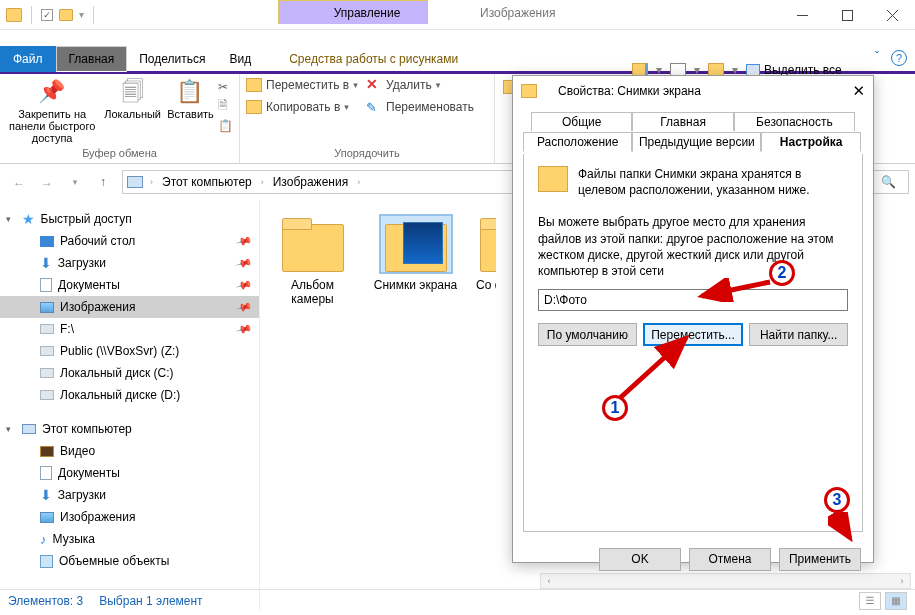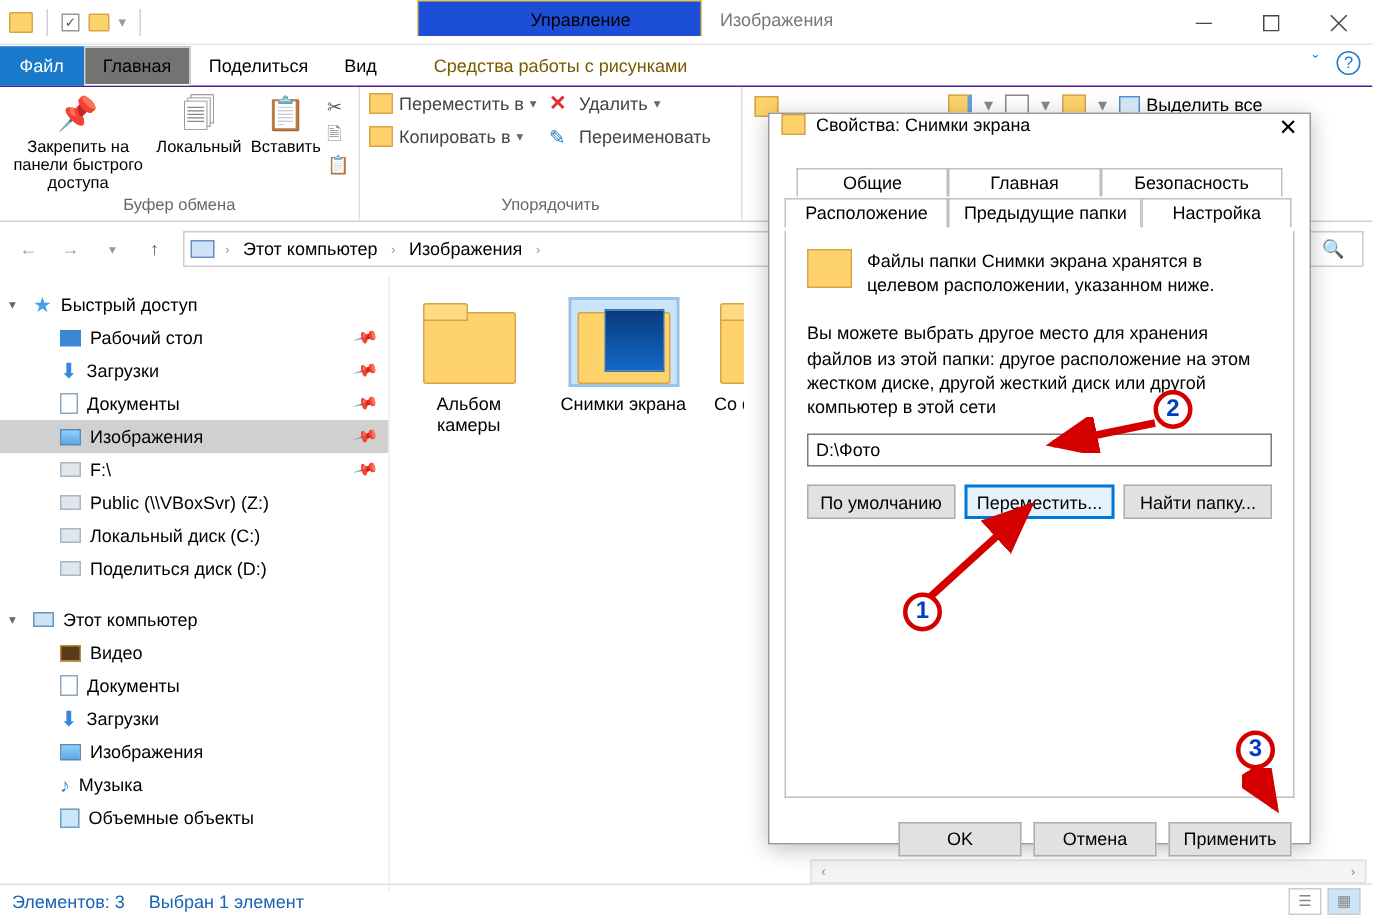--- a/index.html
+++ b/index.html
@@ -20,30 +20,30 @@
     display: flex;
     align-items: center;
     border-bottom: 1px solid #e5e5e5;
     position: relative;
   }
   .qat { display:flex; align-items:center; gap:6px; padding:0 6px; }
   .qat .folder-ico { width:16px; height:14px; background:#ffd36b; border:1px solid #d6a54a; border-radius:1px; }
   .qat .sep { width:1px; height:18px; background:#d0d0d0; margin:0 3px; }
   .check { width:12px; height:12px; border:1px solid #999; display:inline-flex; align-items:center; justify-content:center; font-size:9px; color:#555; }
   .titlebar .ctx-tab {
-    position:absolute; left:278px; top:0; width:190px; height:24px;
-    background:#1d4ed8; border:1px solid #e0c558; border-bottom:none;
+    position:absolute; left:278px; top:0; width:150px; height:24px;
+    background:#c4b5fd; border:1px solid #e0c558; border-bottom:none;
     display:flex; align-items:center; justify-content:center;padding-left:28px;
   }
   .titlebar .win-title { position:absolute; left:480px; top:6px; color:#777; }
   .winbtns { position:absolute; right:0; top:0; display:flex; }
   .winbtn { width:45px; height:30px; display:flex; align-items:center; justify-content:center; color:#444; }
   .winbtn svg { stroke:#444; }
   
-  .ribtabs { height:28px; display:flex; align-items:center; border-bottom:1px solid #4c1d95; position:relative; }
+  .ribtabs { height:28px; display:flex; align-items:center; border-bottom:3px solid #4c1d95; position:relative;margin-top:16px; }
   .ribtab { padding:6px 12px; height:26px; display:flex; align-items:center; }
   .file-tab { background:#1979ca; color:#fff; border:1px solid #1979ca; }
   .ribtab.active { border:1px solid #d0d0d0; border-bottom:1px solid #fff; background:#737373; }
   .ribtab.ctx { color:#7a5a00; }
   .ribtabs .help { position:absolute; right:8px; top:4px; display:flex; gap:12px; color:#1979ca; }
   .help .circle { width:16px; height:16px; border:1px solid #1979ca; border-radius:50%; display:flex; align-items:center; justify-content:center; font-size:11px; }
   
   .ribbon { height:90px; border-bottom:1px solid #d0d0d0; display:flex; background:#fff; }
   .rgroup { border-right:1px solid #e0e0e0; padding:2px 6px; display:flex; flex-direction:column; justify-content:space-between; }
   .rgroup .label { text-align:center; color:#666; font-size:11px; padding-bottom:2px; }
@@ -114,21 +114,21 @@
   .status { position:absolute; left:0; right:0; bottom:4px; height:22px; border-top:1px solid #e0e0e0; display:flex; align-items:center; padding:0 8px; color:#1864b8; gap:16px; font-size:12px; }
   .status .views { margin-left:auto; display:flex; gap:4px; }
   .vbtn { width:22px; height:18px; border:1px solid #ccc; display:flex; align-items:center; justify-content:center; font-size:10px; color:#888; }
 
   
   .dialog {
     position:absolute; left:512px; top:75px; width:362px; height:488px;
     background:#fff; border:1px solid #9a9a9a; box-shadow:0 3px 14px rgba(0,0,0,.25);
     z-index:50;
   }
-  .dlg-title { height:30px; display:flex; padding:0 8px; gap:7px; }
+  .dlg-title { height:30px; display:flex; align-items:center; padding:0 8px; gap:21px; }
   .dlg-title .x { margin-left:auto; font-size:15px; }
   .dlg-body { padding:6px 10px 8px; }
   .tabs-wrap { position:relative; height:42px; }
   .trow { display:flex; }
   .tabbtn { border:1px solid #bfbfbf; background:#fff; text-align:center; font-size:12px; padding:2px 0; }
   .trow.back .tabbtn { border-bottom:none; }
   .trow.back { position:absolute; top:0; left:8px; right:8px; }
   .trow.front { position:absolute; top:20px; left:0; right:2px; }
   .trow.front .tabbtn { border-bottom:1px solid #fff; }
   .trow.front .tabbtn.active { background:#fff; }
@@ -343,21 +343,21 @@
       <div class="nav-item l2">
           <span class="ico-drv"></span>
           <span>Public (\\VBoxSvr) (Z:)</span>
         </div>
       <div class="nav-item l2">
           <span class="ico-drv"></span>
           <span>Локальный диск (C:)</span>
         </div>
       <div class="nav-item l2">
           <span class="ico-drv"></span>
-          <span>Поделиться диск (D:)</span>
+          <span>Локальный диске (D:)</span>
         </div>
       <div style="height:12px;"></div>
       <div class="nav-item">
           <span class="exp">▾</span>
           <span class="ico-pc"></span>
           <span>Этот компьютер</span>
         </div>
       <div class="nav-item l2">
           <span class="ico-vid"></span>
           <span>Видео</span>
@@ -426,22 +426,22 @@
   </div>
   <div class="dlg-body">
     <div class="tabs-wrap">
       <div class="trow back">
         <div class="tabbtn" style="flex:1;">Общие</div>
         <div class="tabbtn" style="flex:1;">Главная</div>
         <div class="tabbtn" style="flex:1.2;">Безопасность</div>
       </div>
       <div class="trow front">
         <div class="tabbtn active" style="flex:1.1;">Расположение</div>
-        <div class="tabbtn" style="flex:1.3;">Предыдущие папки</div>
-        <div class="tabbtn" style="flex:1;">Настройка</div>
+        <div class="tabbtn" style="flex:1.3;">Предыдущие версии</div>
+        <div class="tabbtn" style="flex:1;font-weight:bold;">Настройка</div>
       </div>
     </div>
     <div class="tab-content">
       <div class="desc1">
         <div class="fico"></div>
         <div class="txt">Файлы папки Снимки экрана хранятся в целевом расположении, указанном ниже.</div>
       </div>
       <div class="desc2">Вы можете выбрать другое место для хранения файлов из этой папки: другое расположение на этом жестком диске, другой жесткий диск или другой компьютер в этой сети</div>
       <input class="path-input" value="D:\Фото" style="">
       <div class="btnrow">

